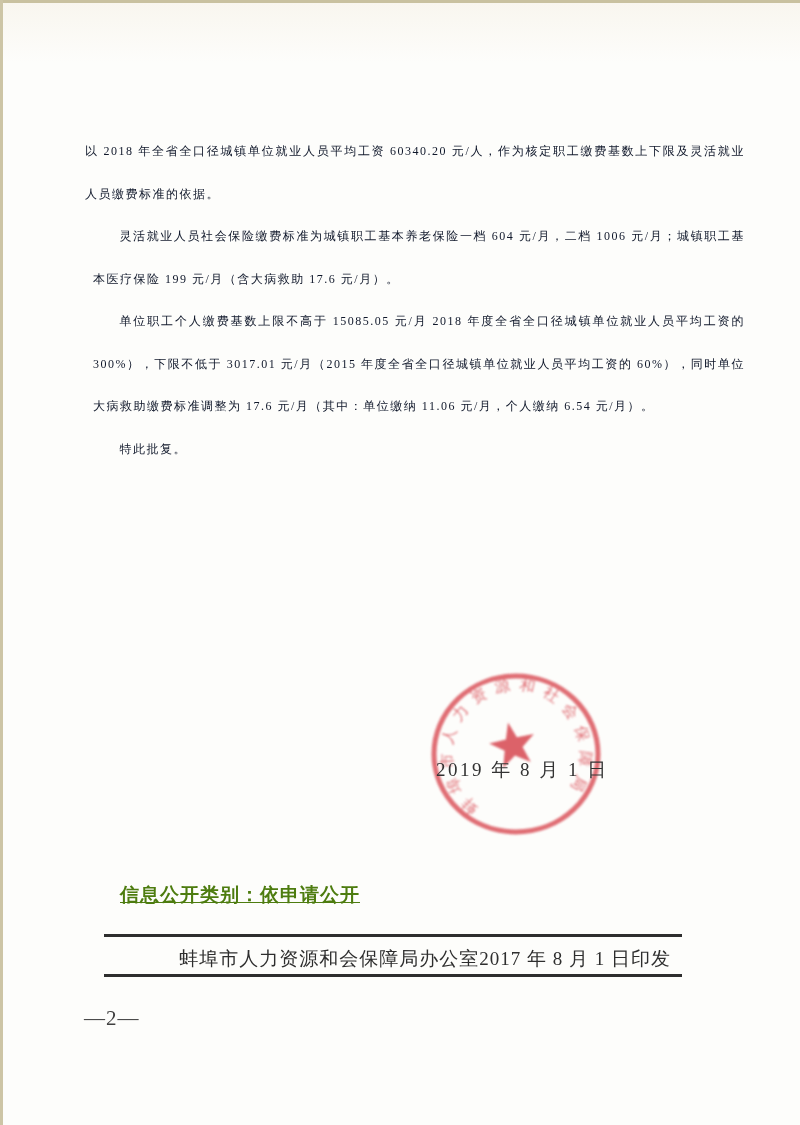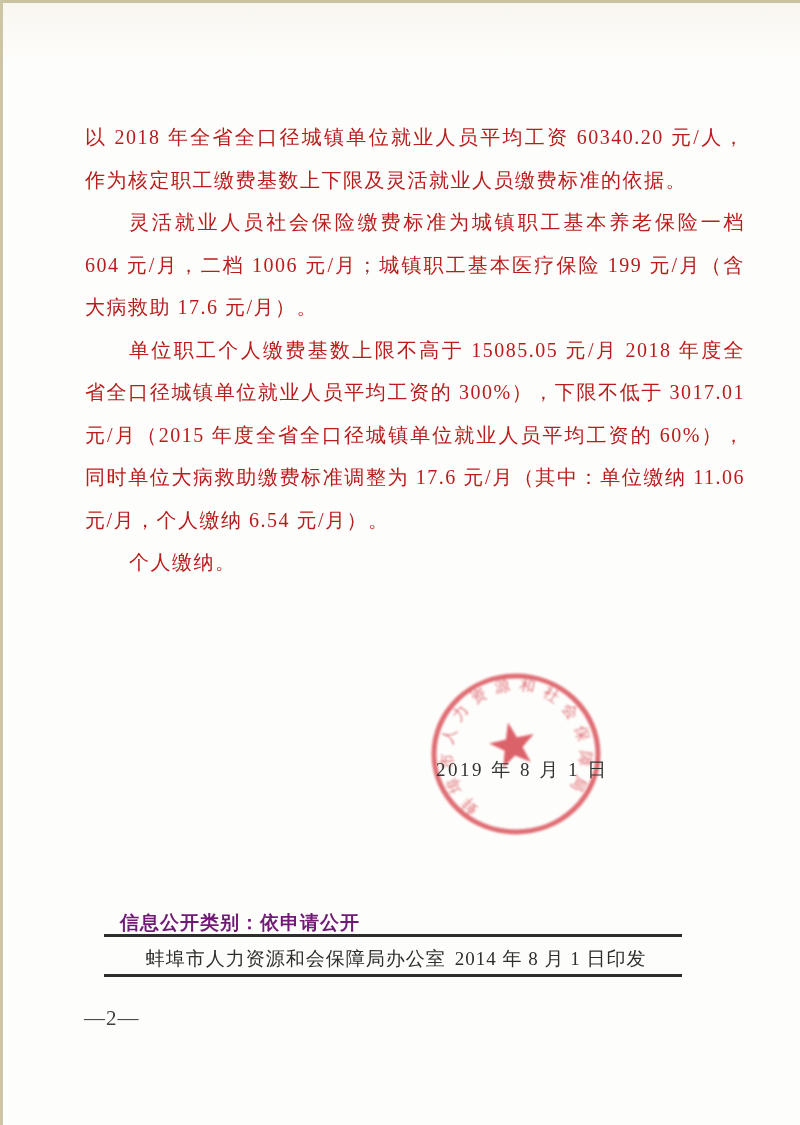--- a/index.html
+++ b/index.html
@@ -9,66 +9,67 @@
     background:#fdfdfb;
     overflow:hidden;
     font-family:"Liberation Serif","DejaVu Serif",serif;
   }
   .edge-top{position:absolute;top:0;left:0;width:100%;height:3px;background:#c9c1a0;}
   .edge-left{position:absolute;top:0;left:0;width:3px;height:100%;background:#cdc5a6;}
   .paper-tint{position:absolute;top:3px;left:3px;right:0;height:60px;
     background:linear-gradient(180deg,#f9f6ef 0%,rgba(253,253,251,0) 100%);}
 
   .doc-body{
-    position:absolute;left:85px;top:116px;width:660px;
-    font-size:20px;line-height:42.5px;letter-spacing:1.5px;
-    color:#b91c1c;text-align:justify;
+    position:absolute;left:85px;top:130px;width:660px;
+    font-size:12px;line-height:42.5px;letter-spacing:1.5px;
+    color:#0f172a;text-align:justify;
   }
   .doc-body p{margin:0;}
-  .doc-body p.indent{text-indent:2.2em;}
+  .doc-body p.indent{text-indent:2.2em;margin-left:8px;}
 
   .seal-svg{position:absolute;left:427px;top:666px;}
   .seal-date{
     position:absolute;left:436px;top:757px;
     font-size:19px;letter-spacing:2.5px;color:#333;
     white-space:nowrap;
   }
 
   .disclosure{
-    position:absolute;left:120px;top:910px;
+    position:absolute;left:120px;top:882px;
     font-family:"Liberation Sans","DejaVu Sans",sans-serif;
-    font-weight:bold;font-size:19px;letter-spacing:1px;color:#701a75;
+    font-weight:bold;font-size:19px;letter-spacing:1px;color:#4d7c0f;
     white-space:nowrap;
+    text-decoration:underline;
   }
   .rule{position:absolute;left:104px;width:578px;height:3px;background:#2e2e2e;}
   .rule-1{top:934px;}
   .rule-2{top:974px;}
   .issuer-row{
     position:absolute;left:121px;top:945px;width:550px;
-    display:flex;justify-content:center;align-items:baseline;
-    font-size:19px;color:#2e2e2e;letter-spacing:1px;line-height:28px;gap:9px;
+    display:flex;justify-content:flex-end;align-items:baseline;
+    font-size:19px;color:#2e2e2e;letter-spacing:1px;line-height:28px;
   }
   .page-number{
     position:absolute;left:84px;top:1006px;
     font-size:21px;color:#3f3f3f;letter-spacing:1px;
   }
 </style>
 </head>
 <body>
 
 <div class="page">
   <div class="edge-top"></div>
   <div class="edge-left"></div>
   <div class="paper-tint"></div>
 
   <div class="doc-body">
     <p>以 2018 年全省全口径城镇单位就业人员平均工资 60340.20 元/人，作为核定职工缴费基数上下限及灵活就业人员缴费标准的依据。</p>
     <p class="indent">灵活就业人员社会保险缴费标准为城镇职工基本养老保险一档 604 元/月，二档 1006 元/月；城镇职工基本医疗保险 199 元/月（含大病救助 17.6 元/月）。</p>
     <p class="indent">单位职工个人缴费基数上限不高于 15085.05 元/月 2018 年度全省全口径城镇单位就业人员平均工资的 300%），下限不低于 3017.01 元/月（2015 年度全省全口径城镇单位就业人员平均工资的 60%），同时单位大病救助缴费标准调整为 17.6 元/月（其中：单位缴纳 11.06 元/月，个人缴纳 6.54 元/月）。</p>
-    <p class="indent">个人缴纳。</p>
+    <p class="indent">特此批复。</p>
   </div>
 
   <svg class="seal-svg" width="178" height="176" viewBox="0 0 178 176">
     <defs>
       <filter id="sealblur" x="-10%" y="-10%" width="120%" height="120%">
         <feGaussianBlur stdDeviation="0.8"></feGaussianBlur>
       </filter>
       <path id="sealTextPath" d="M 54.1 141.7 A 64 64 0 1 1 123.9 141.7" fill="none"></path>
     </defs>
     <g filter="url(#sealblur)" opacity="0.88">
@@ -79,18 +80,18 @@
       </text>
     </g>
   </svg>
 
   <div class="seal-date">2019 年 8 月 1 日</div>
 
   <div class="disclosure">信息公开类别：依申请公开</div>
   <div class="rule rule-1"></div>
   <div class="issuer-row">
     <span>蚌埠市人力资源和会保障局办公室</span>
-    <span>2014 年 8 月 1 日印发</span>
+    <span>2017 年 8 月 1 日印发</span>
   </div>
   <div class="rule rule-2"></div>
 
   <div class="page-number">—2—</div>
 </div>
 
 </body></html>

